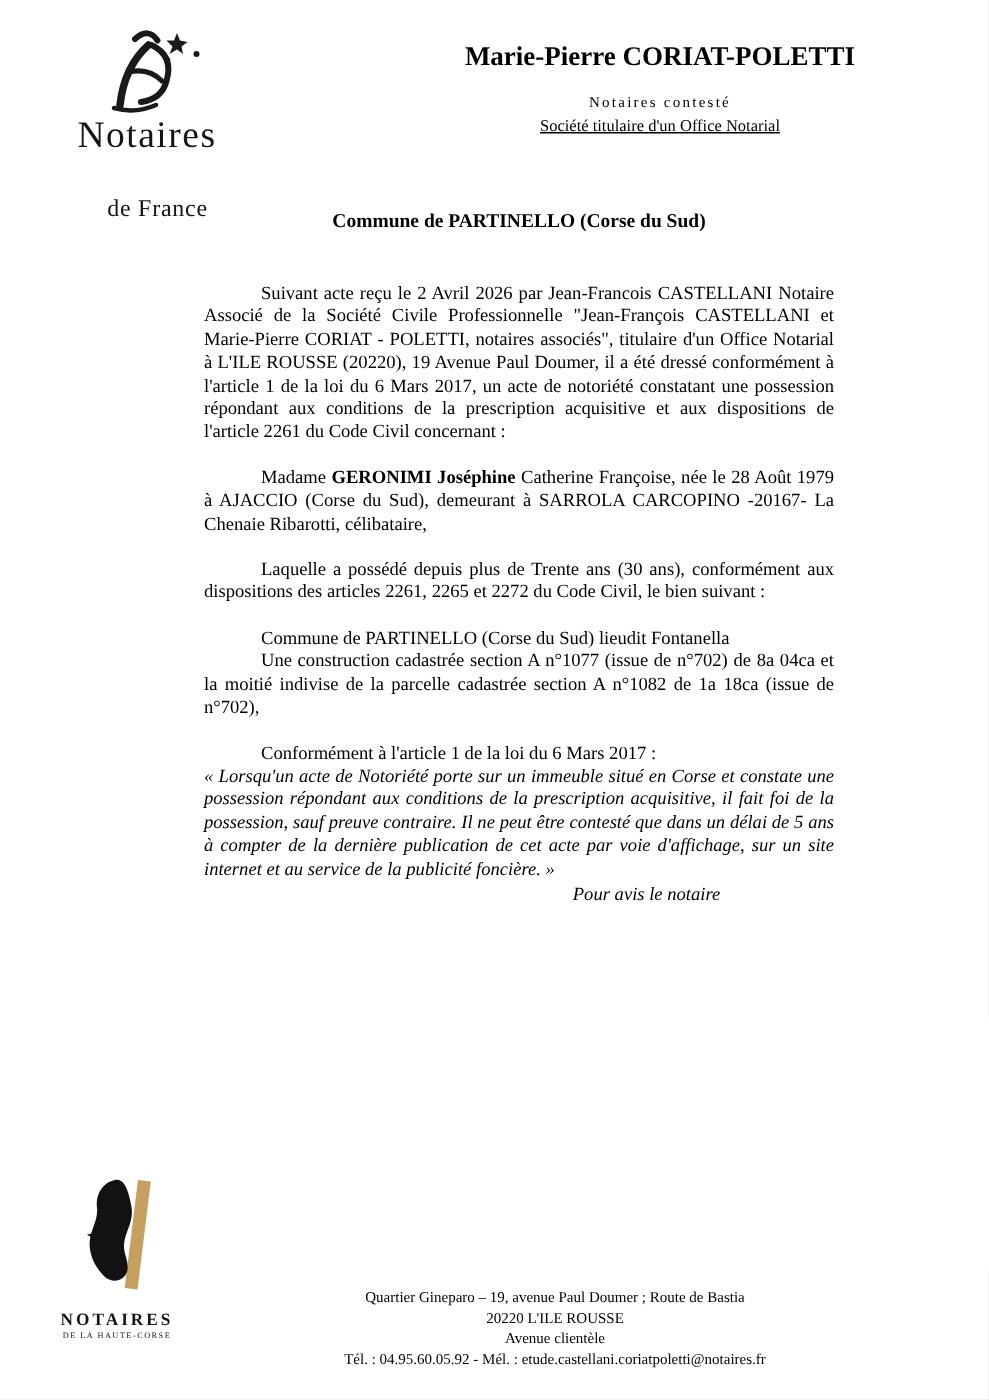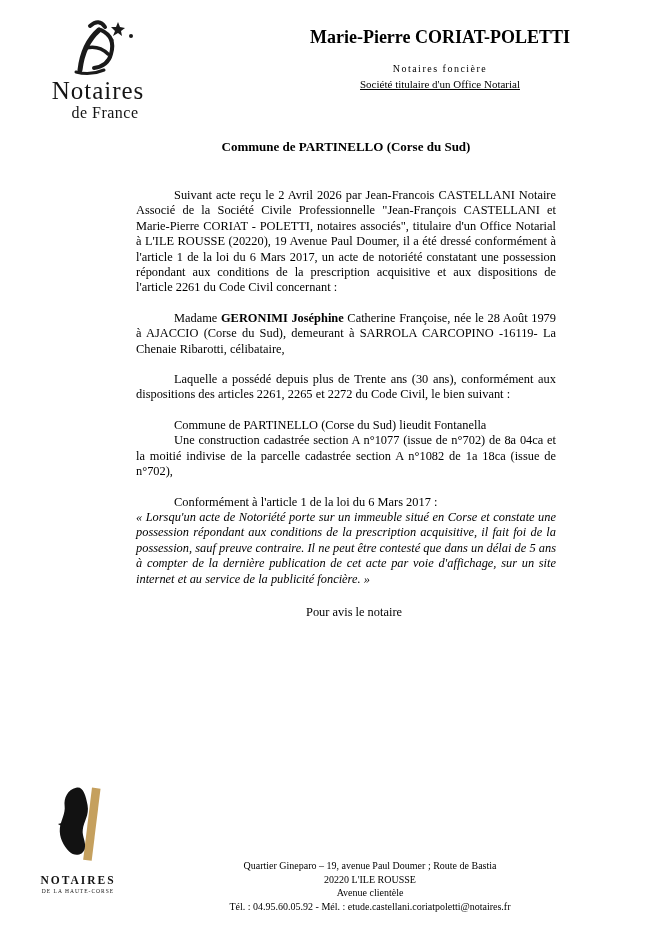--- a/index.html
+++ b/index.html
@@ -18,20 +18,21 @@
     text-align:center;color:#141414;
   }
   .logo-nf .mark{display:block;margin:0 auto;}
   .logo-nf .l1{
     font-size:25px;letter-spacing:1px;line-height:26px;
     font-family:"Liberation Serif", serif;
   }
   .logo-nf .l2{
     font-size:16px;line-height:17px;letter-spacing:.5px;
     padding-left:14px;
+    margin-top:27px;
   }
   
   .header-block{
     position:absolute;top:26px;left:250px;width:380px;
     text-align:center;
   }
   .header-block .name{
     font-size:18px;font-weight:bold;line-height:23px;
   }
   .header-block .sub1{
@@ -51,23 +52,24 @@
     position:absolute;top:188px;left:136px;width:420px;
     font-size:12.4px;line-height:15.4px;text-align:justify;
   }
   .body-block p{margin:0 0 15px 0;text-indent:38px;}
   .body-block p.tight{margin-bottom:0;}
   .body-block p.quote{
     font-style:italic;text-indent:0;margin-top:0;margin-bottom:0;
   }
   .bold{font-weight:bold;}
   .signoff{
-    margin-top:18px;
+    margin-top:2px;
+    text-align:center;
     padding-left:170px;
-    font-size:12.4px;line-height:15.4px;
+    font-size:12.4px;line-height:15.4px;font-style:italic;
   }
   
   .logo-hc{
     position:absolute;left:26px;bottom:38px;width:104px;
     text-align:center;color:#141414;
   }
   .logo-hc .hc1{
     font-size:11.5px;font-weight:bold;letter-spacing:2px;line-height:13px;
     margin-top:2px;
   }
@@ -99,32 +101,32 @@
         <circle cx="85" cy="20" r="2"></circle>
         <circle cx="66" cy="24" r="1.6"></circle>
       </g>
     </svg>
     <div class="l1">Notaires</div>
     <div class="l2">de France</div>
   </div>
 
   <div class="header-block">
     <div class="name">Marie-Pierre CORIAT-POLETTI</div>
-    <div class="sub1">Notaires foncière</div>
+    <div class="sub1">Notaires contesté</div>
     <div class="sub2">Société titulaire d'un Office Notarial</div>
   </div>
 
   <div class="title-block">
     <div class="t2">Commune de PARTINELLO (Corse du Sud)</div>
   </div>
 
   <div class="body-block">
     <p>Suivant acte reçu le 2 Avril 2026 par Jean-Francois CASTELLANI Notaire Associé de la Société Civile Professionnelle "Jean-François CASTELLANI et Marie-Pierre CORIAT - POLETTI, notaires associés", titulaire d'un Office Notarial à L'ILE ROUSSE (20220), 19 Avenue Paul Doumer, il a été dressé conformément à l'article 1 de la loi du 6 Mars 2017, un acte de notoriété constatant une possession répondant aux conditions de la prescription acquisitive et aux dispositions de l'article 2261 du Code Civil concernant :</p>
 
-    <p><span>Madame </span><span class="bold">GERONIMI Joséphine</span><span> Catherine Françoise, née le 28 Août 1979 à AJACCIO (Corse du Sud), demeurant à SARROLA CARCOPINO -16119- La Chenaie Ribarotti, célibataire,</span></p>
+    <p><span>Madame </span><span class="bold">GERONIMI Joséphine</span><span> Catherine Françoise, née le 28 Août 1979 à AJACCIO (Corse du Sud), demeurant à SARROLA CARCOPINO -20167- La Chenaie Ribarotti, célibataire,</span></p>
 
     <p>Laquelle a possédé depuis plus de Trente ans (30 ans), conformément aux dispositions des articles 2261, 2265 et 2272 du Code Civil, le bien suivant :</p>
 
     <p class="tight">Commune de PARTINELLO (Corse du Sud) lieudit Fontanella</p>
     <p>Une construction cadastrée section A n°1077 (issue de n°702) de 8a 04ca et la moitié indivise de la parcelle cadastrée section A n°1082 de 1a 18ca (issue de n°702),</p>
 
     <p class="tight">Conformément à l'article 1 de la loi du 6 Mars 2017 :</p>
     <p class="quote">« Lorsqu'un acte de Notoriété porte sur un immeuble situé en Corse et constate une possession répondant aux conditions de la prescription acquisitive, il fait foi de la possession, sauf preuve contraire. Il ne peut être contesté que dans un délai de 5 ans à compter de la dernière publication de cet acte par voie d'affichage, sur un site internet et au service de la publicité foncière. »</p>
 
     <div class="signoff">Pour avis le notaire</div>

